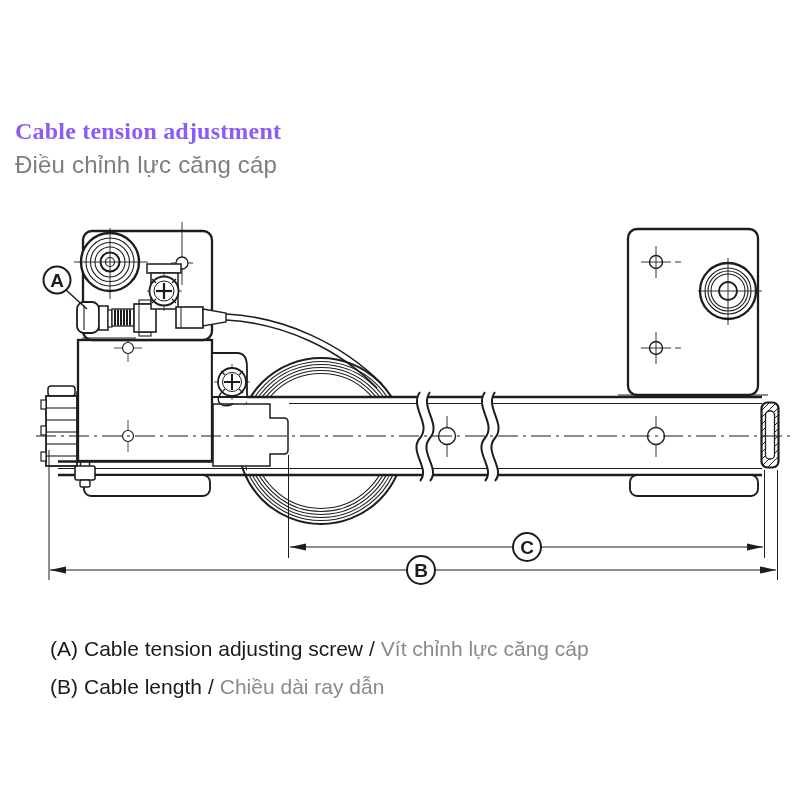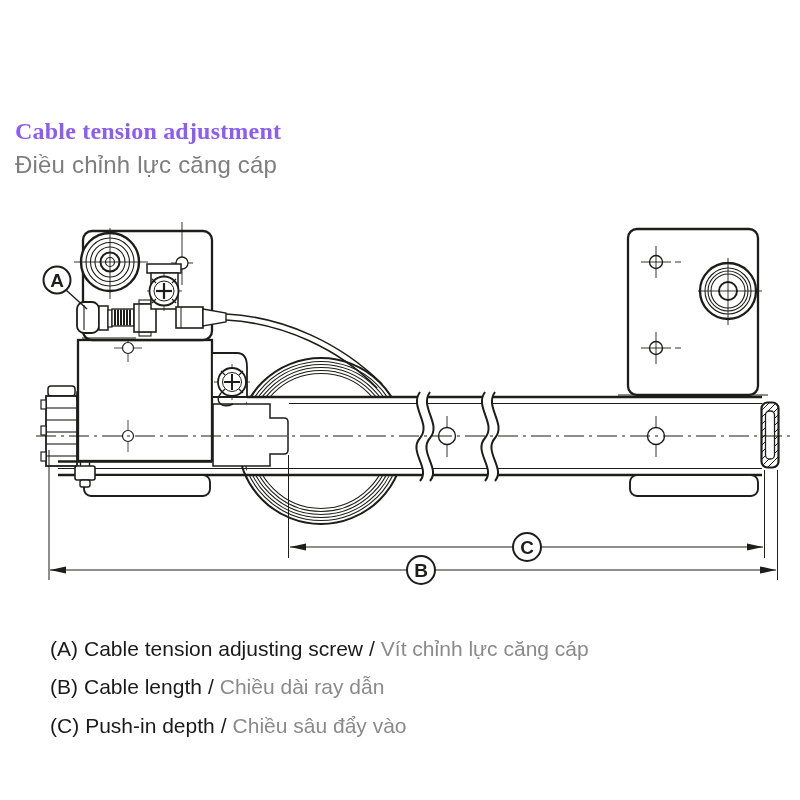--- a/index.html
+++ b/index.html
@@ -273,18 +273,15 @@
     </g>
   </svg>
 
   <div class="legend">
     <div class="legend-row">
       <span class="lg-prefix">(A)</span><span class="lg-en">Cable tension adjusting screw</span><span class="lg-sep">/</span><span class="lg-vi">Vít chỉnh lực căng cáp</span>
     </div>
     <div class="legend-row">
       <span class="lg-prefix">(B)</span><span class="lg-en">Cable length</span><span class="lg-sep">/</span><span class="lg-vi">Chiều dài ray dẫn</span>
     </div>
-    <div class="legend-row">
-      <span class="lg-prefix">(C)</span><span class="lg-en">Push-in depth</span><span class="lg-sep">/</span><span class="lg-vi">Chiều sâu đẩy vào</span>
-    </div>
   </div>
 
 </div>
 
 </body></html>

